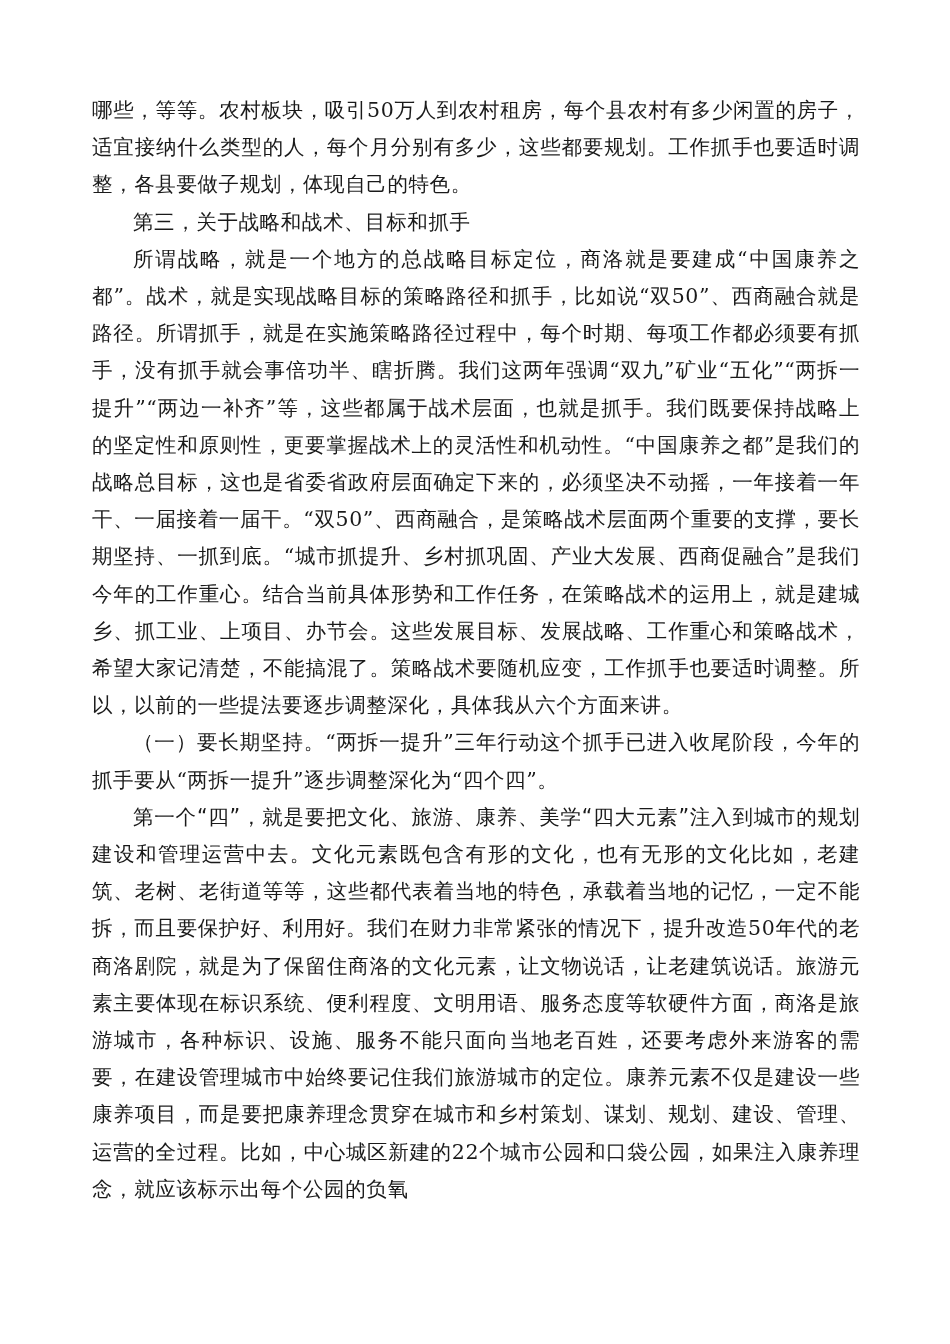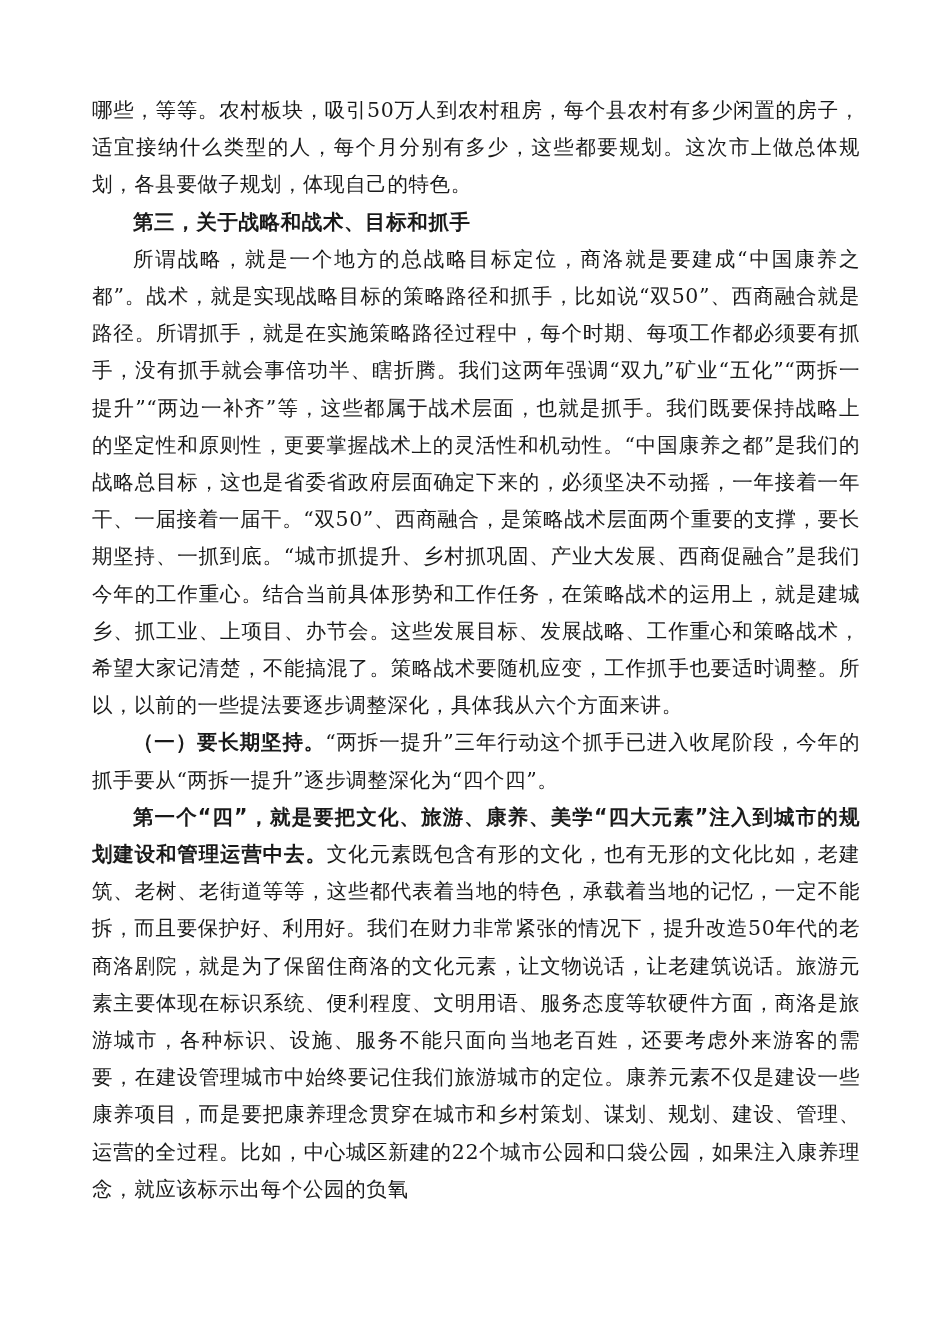--- a/index.html
+++ b/index.html
@@ -5,24 +5,24 @@
   html, body { margin: 0; padding: 0; background: #ffffff; }
   body { width: 950px; height: 1344px; overflow: hidden; position: relative; }
   .page {
     position: absolute; left: 92px; top: 92px; width: 768px;
     font-family: "DejaVu Serif", "Liberation Serif", serif;
     font-size: 20.5px; line-height: 37.2px; color: #1a1a1a;
     text-align: justify; letter-spacing: 0.6px;
   }
   .page p { margin: 0; }
   .indent { text-indent: 2em; }
-  .b { font-weight: bold; font-family: "DejaVu Sans", "Liberation Sans", sans-serif; }
+  .b { font-weight: normal; font-family: "DejaVu Sans", "Liberation Sans", sans-serif; }
 </style>
 </head>
 <body>
 
 <div class="page">
-  <p>哪些，等等。农村板块，吸引50万人到农村租房，每个县农村有多少闲置的房子，适宜接纳什么类型的人，每个月分别有多少，这些都要规划。这次市上做总体规划，各县要做子规划，体现自己的特色。</p>
+  <p>哪些，等等。农村板块，吸引50万人到农村租房，每个县农村有多少闲置的房子，适宜接纳什么类型的人，每个月分别有多少，这些都要规划。工作抓手也要适时调整，各县要做子规划，体现自己的特色。</p>
   <p class="indent b">第三，关于战略和战术、目标和抓手</p>
   <p class="indent">所谓战略，就是一个地方的总战略目标定位，商洛就是要建成“中国康养之都”。战术，就是实现战略目标的策略路径和抓手，比如说“双50”、西商融合就是路径。所谓抓手，就是在实施策略路径过程中，每个时期、每项工作都必须要有抓手，没有抓手就会事倍功半、瞎折腾。我们这两年强调“双九”矿业“五化”“两拆一提升”“两边一补齐”等，这些都属于战术层面，也就是抓手。我们既要保持战略上的坚定性和原则性，更要掌握战术上的灵活性和机动性。“中国康养之都”是我们的战略总目标，这也是省委省政府层面确定下来的，必须坚决不动摇，一年接着一年干、一届接着一届干。“双50”、西商融合，是策略战术层面两个重要的支撑，要长期坚持、一抓到底。“城市抓提升、乡村抓巩固、产业大发展、西商促融合”是我们今年的工作重心。结合当前具体形势和工作任务，在策略战术的运用上，就是建城乡、抓工业、上项目、办节会。这些发展目标、发展战略、工作重心和策略战术，希望大家记清楚，不能搞混了。策略战术要随机应变，工作抓手也要适时调整。所以，以前的一些提法要逐步调整深化，具体我从六个方面来讲。</p>
   <p class="indent"><span class="b">（一）要长期坚持。</span><span>“两拆一提升”三年行动这个抓手已进入收尾阶段，今年的抓手要从“两拆一提升”逐步调整深化为“四个四”。</span></p>
   <p class="indent"><span class="b">第一个“四”，就是要把文化、旅游、康养、美学“四大元素”注入到城市的规划建设和管理运营中去。</span><span>文化元素既包含有形的文化，也有无形的文化比如，老建筑、老树、老街道等等，这些都代表着当地的特色，承载着当地的记忆，一定不能拆，而且要保护好、利用好。我们在财力非常紧张的情况下，提升改造50年代的老商洛剧院，就是为了保留住商洛的文化元素，让文物说话，让老建筑说话。旅游元素主要体现在标识系统、便利程度、文明用语、服务态度等软硬件方面，商洛是旅游城市，各种标识、设施、服务不能只面向当地老百姓，还要考虑外来游客的需要，在建设管理城市中始终要记住我们旅游城市的定位。康养元素不仅是建设一些康养项目，而是要把康养理念贯穿在城市和乡村策划、谋划、规划、建设、管理、运营的全过程。比如，中心城区新建的22个城市公园和口袋公园，如果注入康养理念，就应该标示出每个公园的负氧</span></p>
 </div>
 
 </body></html>

